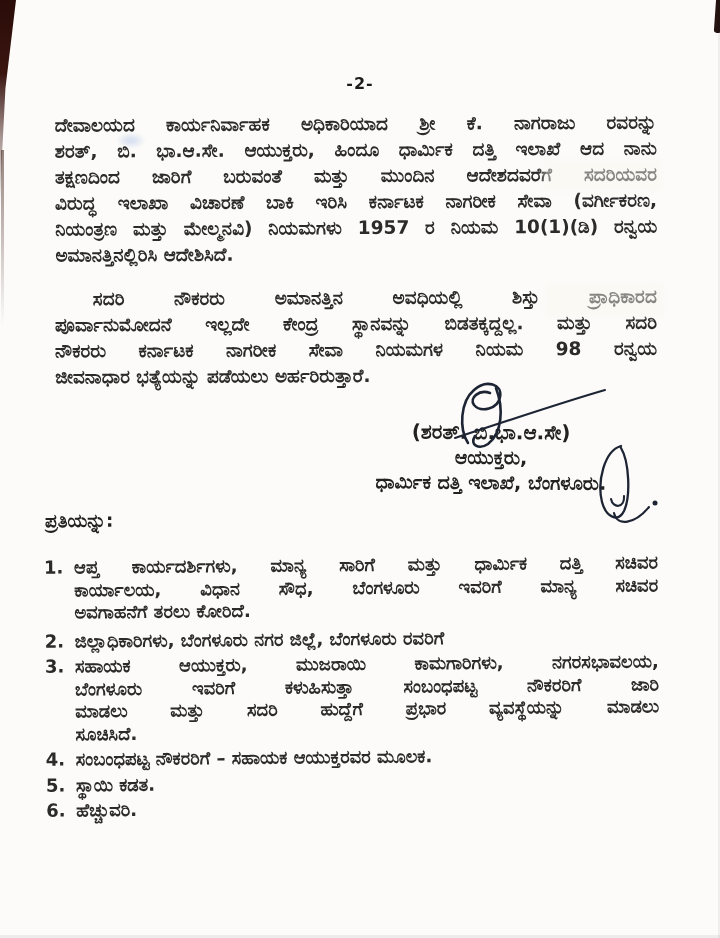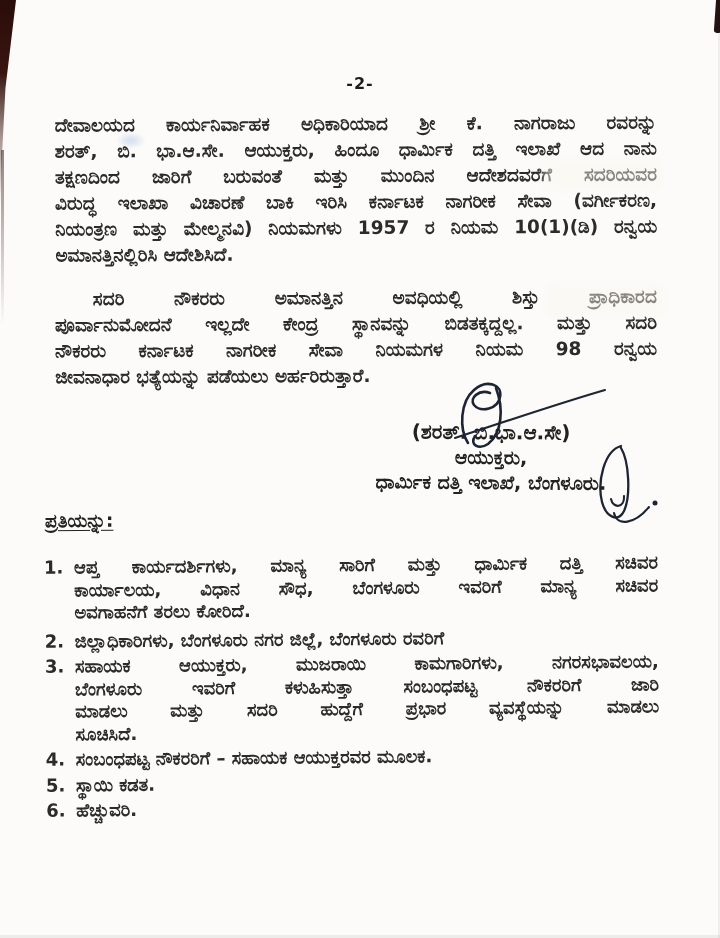--- a/index.html
+++ b/index.html
@@ -72,21 +72,21 @@
   }
   .sig-name{font-size:20px;font-weight:bold;line-height:26px;}
   .sig-title{font-size:19px;font-weight:bold;line-height:25px;}
   .sig-dept{font-size:19px;font-weight:bold;line-height:25px;}
 
   .ink{position:absolute;left:0;top:0;pointer-events:none;}
 
   .copy-head{
     position:absolute;left:45px;top:510px;
     font-size:18.5px;font-weight:bold;color:#222;
-    text-decoration:underline;text-underline-offset:3px;
+    text-underline-offset:3px;
     transform:rotate(-.4deg);
   }
   .copies{
     position:absolute;left:45px;top:546px;width:614px;
     list-style:none;margin:0;padding:0;
     font-size:18px;line-height:22.5px;font-weight:bold;color:#2b2b2b;
     transform:rotate(-.5deg);
   }
   .copies li{display:flex;margin-bottom:3px;}
   .copies .num{flex:0 0 30px;font-weight:bold;}

